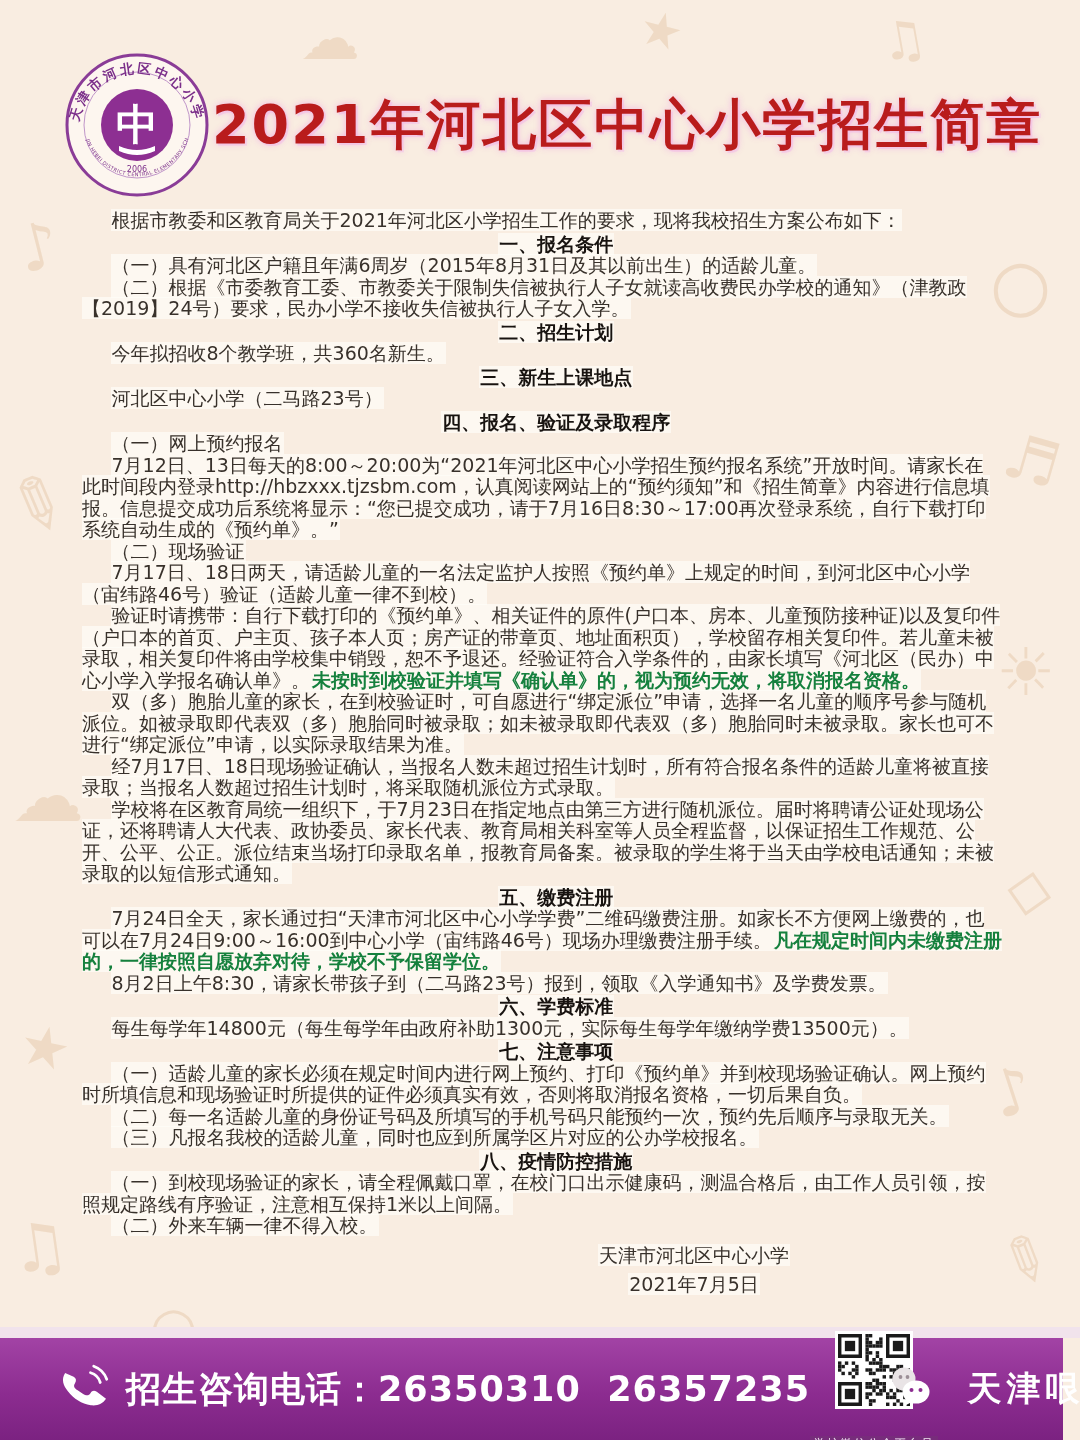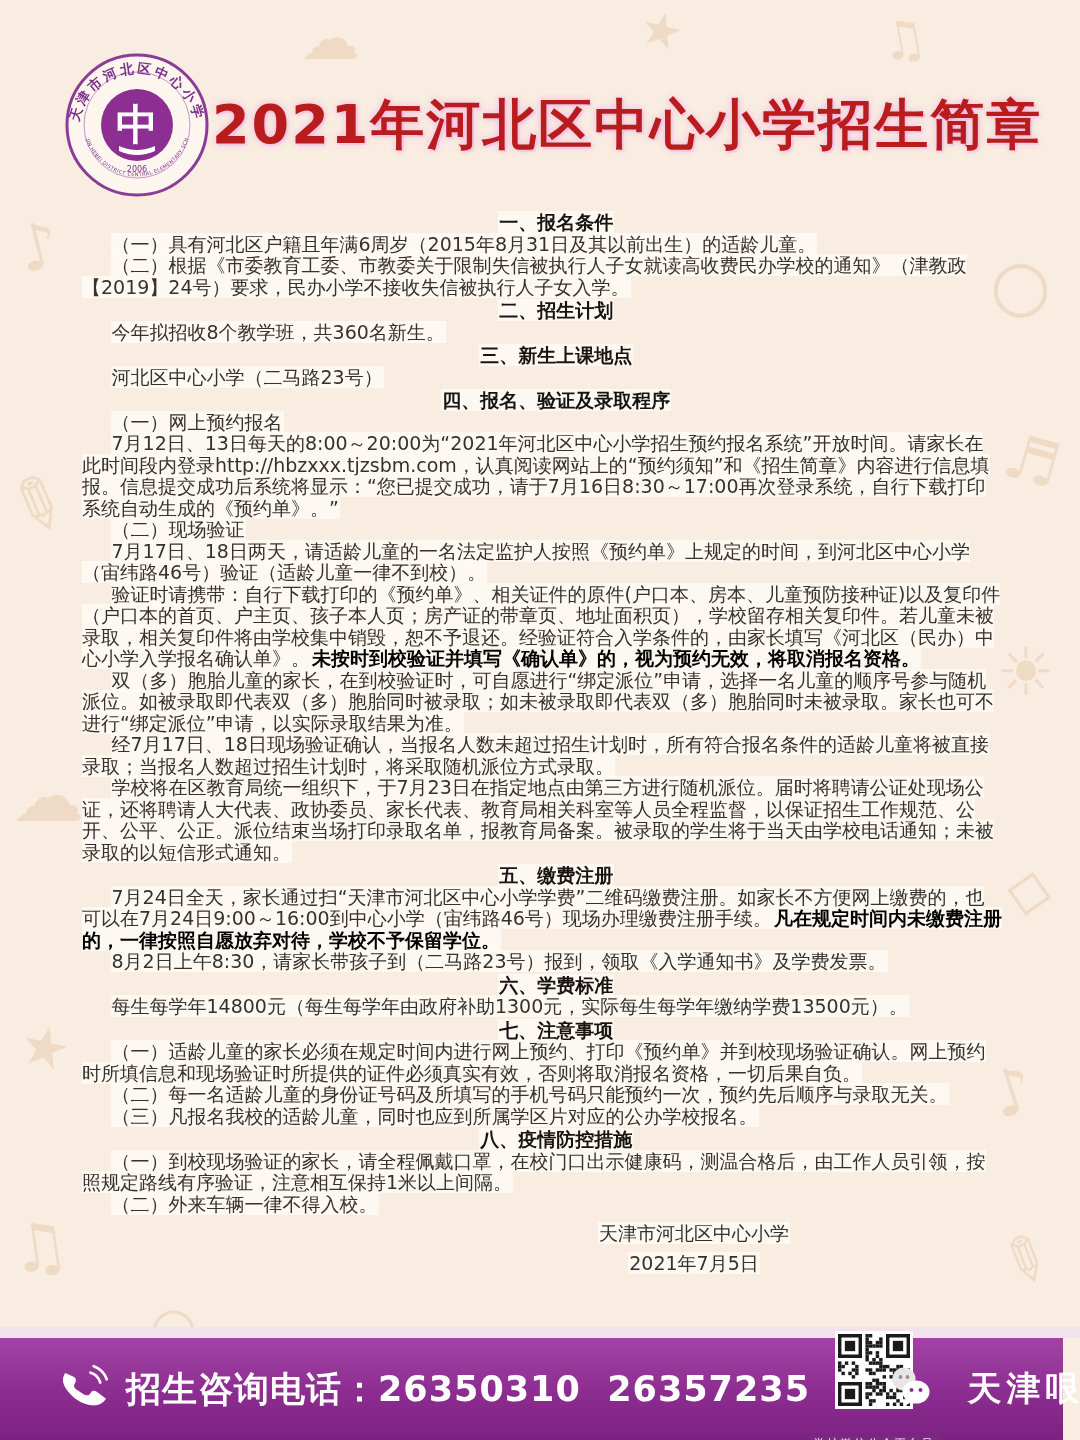--- a/index.html
+++ b/index.html
@@ -30,21 +30,21 @@
     position:relative;z-index:1;
     padding:6px 78px 0 82px;
     font-size:19px;line-height:21.5px;color:#38312b;
   }
   .para,.heading{margin:0;text-indent:1.5em;}
   .heading{font-weight:bold;color:#181310;margin-top:2px;text-align:center;}
   .para span,.heading span,.sig span{
     background:rgba(255,253,249,.65);
     padding:0 1px;
   }
-  .para .bold{font-weight:bold;color:#000000;}
+  .para .bold{font-weight:bold;color:#15803d;}
   .sig{
     width:340px;text-align:center;
     margin:8px 138px 0 auto;text-indent:0;
   }
   .pre-banner{
     position:absolute;z-index:2;left:0;right:0;bottom:102px;height:11px;
     background:#f1e3ec;
   }
   .banner{
     position:absolute;z-index:2;left:0;right:17px;bottom:0;height:102px;
@@ -117,20 +117,21 @@
         <textPath href="#arcBot" startOffset="50%" text-anchor="middle">TIANJIN HEBEI DISTRICT CENTRAL ELEMENTARY SCHOOL</textPath>
       </text>
       <text x="75" y="89" text-anchor="middle" font-size="42" font-weight="bold" fill="#ffffff">中</text>
       <path d="M57,96 Q75,104 93,96 L93,101 Q75,109 57,101 Z" fill="#ffffff"></path>
       <text x="75" y="122" text-anchor="middle" font-size="8" fill="#7b2f8a">2006</text>
     </svg>
     <div class="title">2021年河北区中心小学招生简章</div>
   </div>
 
   <div class="doc" id="doc-body">
+      <div class="para"><span>根据市教委和区教育局关于2021年河北区小学招生工作的要求，现将我校招生方案公布如下：</span></div>
       <div class="heading"><span>一、报名条件</span></div>
       <div class="para"><span>（一）具有河北区户籍且年满6周岁（2015年8月31日及其以前出生）的适龄儿童。</span></div>
       <div class="para"><span>（二）根据《市委教育工委、市教委关于限制失信被执行人子女就读高收费民办学校的通知》（津教政【2019】24号）要求，民办小学不接收失信被执行人子女入学。</span></div>
       <div class="heading"><span>二、招生计划</span></div>
       <div class="para"><span>今年拟招收8个教学班，共360名新生。</span></div>
       <div class="heading"><span>三、新生上课地点</span></div>
       <div class="para"><span>河北区中心小学（二马路23号）</span></div>
       <div class="heading"><span>四、报名、验证及录取程序</span></div>
       <div class="para"><span>（一）网上预约报名</span></div>
       <div class="para"><span>7月12日、13日每天的8:00～20:00为“2021年河北区中心小学招生预约报名系统”开放时间。请家长在此时间段内登录http://hbzxxx.tjzsbm.com，认真阅读网站上的“预约须知”和《招生简章》内容进行信息填报。信息提交成功后系统将显示：“您已提交成功，请于7月16日8:30～17:00再次登录系统，自行下载打印系统自动生成的《预约单》。”</span></div>

